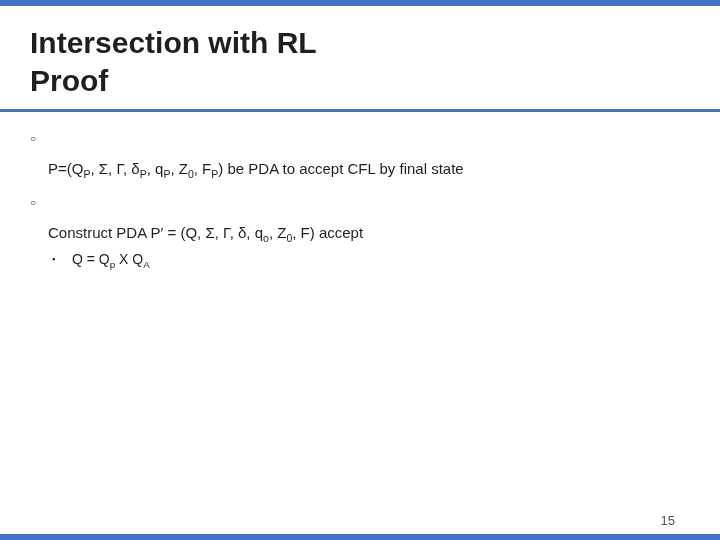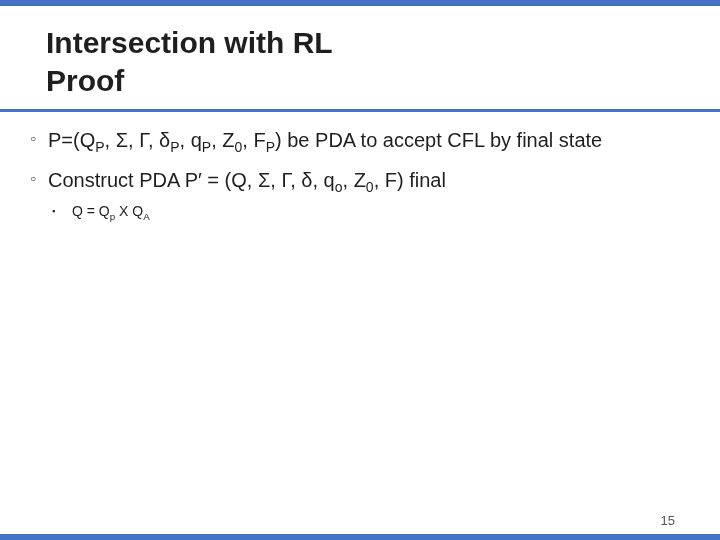--- a/index.html
+++ b/index.html
@@ -20,21 +20,21 @@
       padding: 0;
     }
 
     .title-bar {
       background: #4472c4;
       height: 6px;
       width: 100%;
     }
 
     .title-section {
-      padding: 18px 30px 10px 46px;
+      padding: 18px 30px 10px 30px;
       border-bottom: 3px solid #4472c4;
       margin-bottom: 0;
     }
 
     .title-text {
       font-size: 30px;
       font-weight: bold;
       color: #1f1f1f;
       line-height: 1.25;
     }
@@ -56,23 +56,24 @@
       font-size: 14px;
       color: #1f1f1f;
     }
 
     .bullet-dot::before {
       content: "○";
       font-size: 10px;
     }
 
     .bullet-text {
-      font-size: 20px;
+      font-size: 15px;
       color: #1f1f1f;
       line-height: 1.4;
+      margin-top: 32px;
     }
 
     .sub-bullets {
       margin-top: 4px;
       margin-left: 4px;
     }
 
     .sub-bullet-item {
       display: flex;
       align-items: flex-start;
@@ -162,21 +163,21 @@
       <div class="bullet-text">
         P=(Q<sub>P</sub>, Σ, Γ, δ<sub>P</sub>, q<sub>P</sub>, Z<sub>0</sub>, F<sub>P</sub>) be PDA to accept CFL by final state
       </div>
     </div>
 
 
     <div class="bullet-item">
       <div class="bullet-dot"></div>
       <div style="flex:1;">
         <div class="bullet-text">
-          Construct PDA P′ = (Q, Σ, Γ, δ, q<sub>o</sub>, Z<sub>0</sub>, F) <span>final</span>
+          Construct PDA P′ = (Q, Σ, Γ, δ, q<sub>o</sub>, Z<sub>0</sub>, F) <span>accept</span>
         </div>
         <div class="sub-bullets">
 
           <div class="sub-bullet-item">
             <div class="sub-bullet-dot"></div>
             <div class="sub-bullet-text">
               Q = Q<sub>p</sub> X Q<sub>A</sub>
             </div>
           </div>
 

